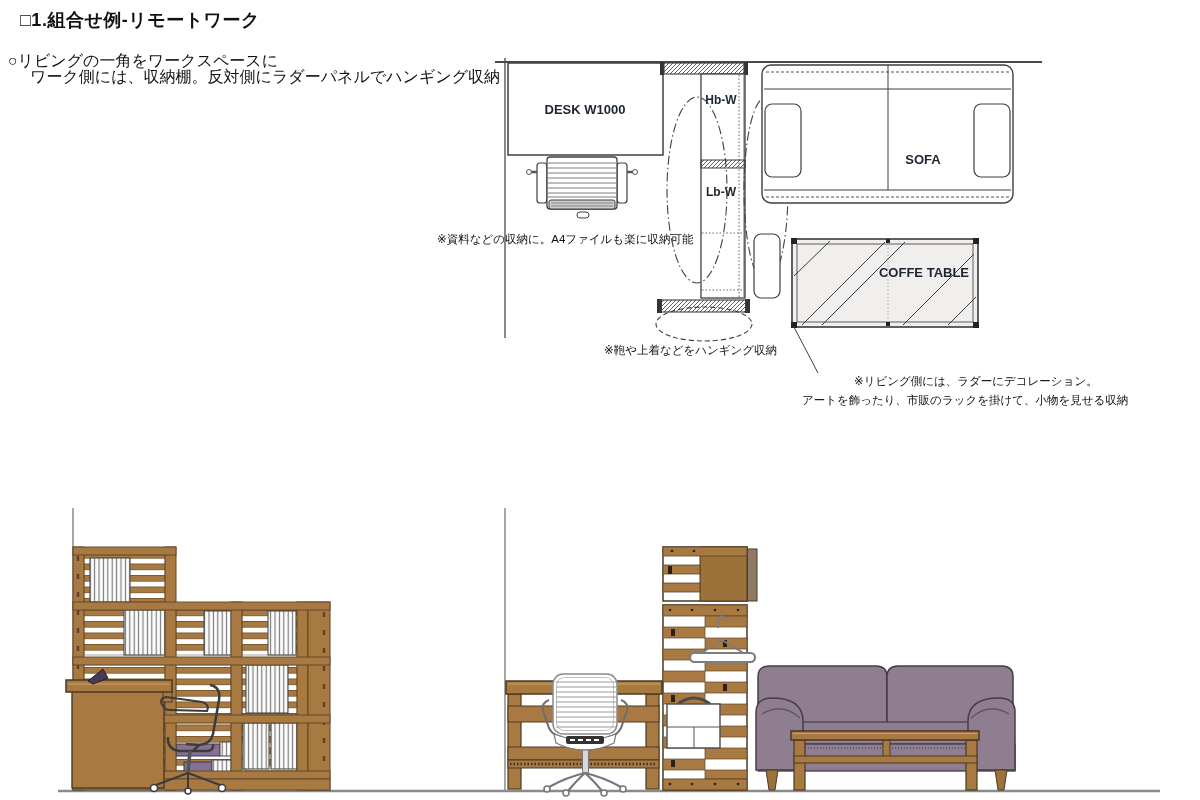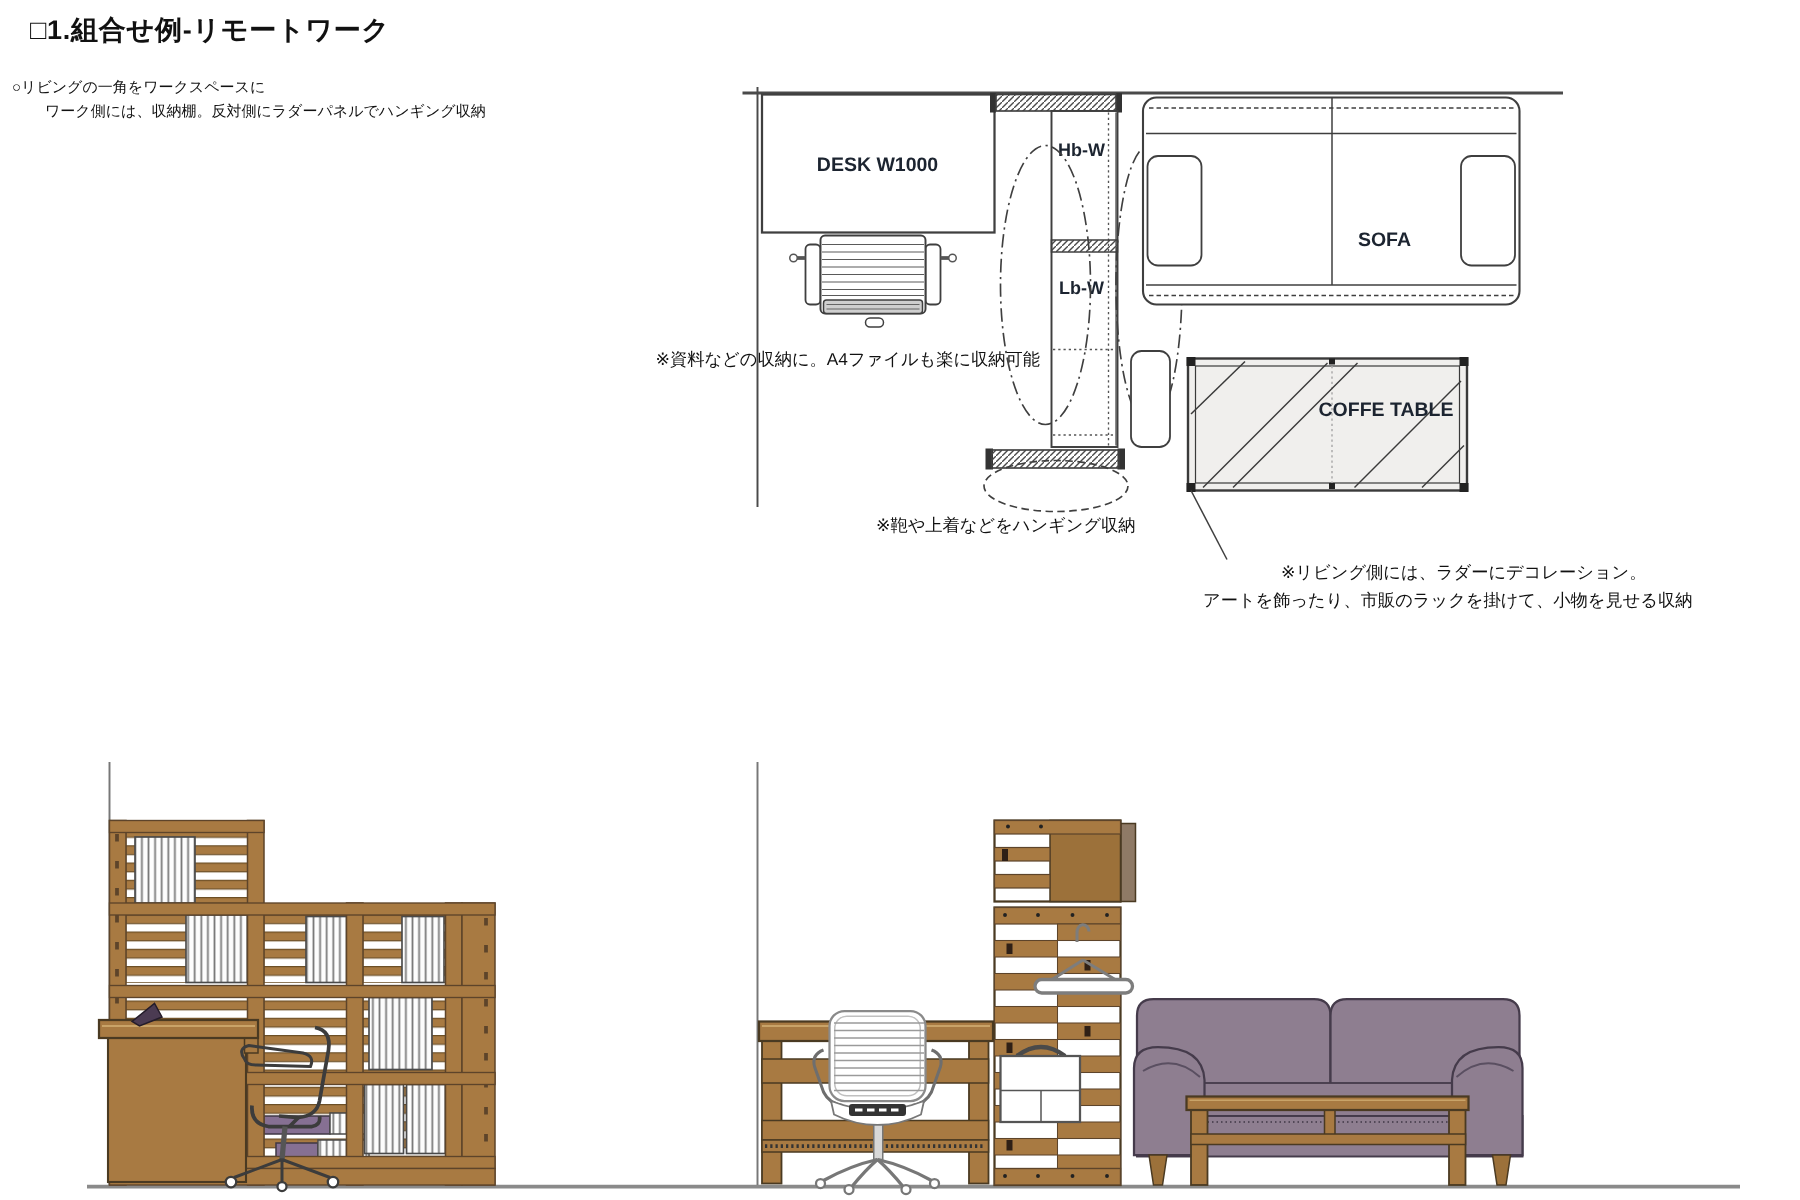--- a/index.html
+++ b/index.html
@@ -1,23 +1,23 @@
 <!DOCTYPE html>
 <html><head>
 <meta charset="utf-8">
 <style>
   html,body{margin:0;padding:0;background:#fff;width:1200px;height:800px;overflow:hidden;
     font-family:"Liberation Sans","DejaVu Sans",sans-serif;color:#1a1a1a;}
   .page{position:relative;width:1184px;height:800px;background:#fff;}
   .hdr-title{position:absolute;left:20px;top:8px;font-size:18px;font-weight:bold;letter-spacing:.5px;color:#111;}
-  .hdr-sub1{position:absolute;left:8px;top:51px;font-size:10px;color:#111;}
-  .hdr-sub2{position:absolute;left:30px;top:67px;font-size:10px;color:#111;}
+  .hdr-sub1{position:absolute;left:8px;top:51px;font-size:16px;color:#111;font-family:Liberation Mono, monospace;}
+  .hdr-sub2{position:absolute;left:30px;top:67px;font-size:16px;color:#111;}
   .anno{position:absolute;font-size:11.5px;color:#111;white-space:nowrap;}
   #a-storage{left:437px;top:232px;}
-  #a-hanging{left:584px;top:343px;}
+  #a-hanging{left:604px;top:343px;}
   #a-living1{left:854px;top:374px;}
   #a-living2{left:802px;top:393px;}
   svg{position:absolute;left:0;top:0;}
   svg text{font-family:"Liberation Sans","DejaVu Sans",sans-serif;fill:#1c2430;font-weight:600;}
 </style>
 </head>
 <body>
 
 <div class="page">
 

